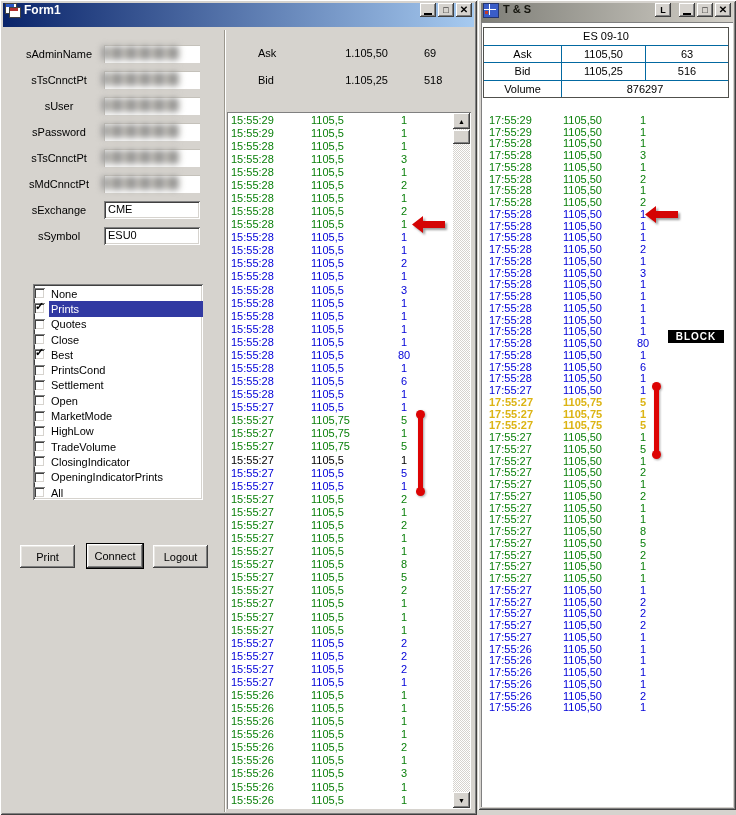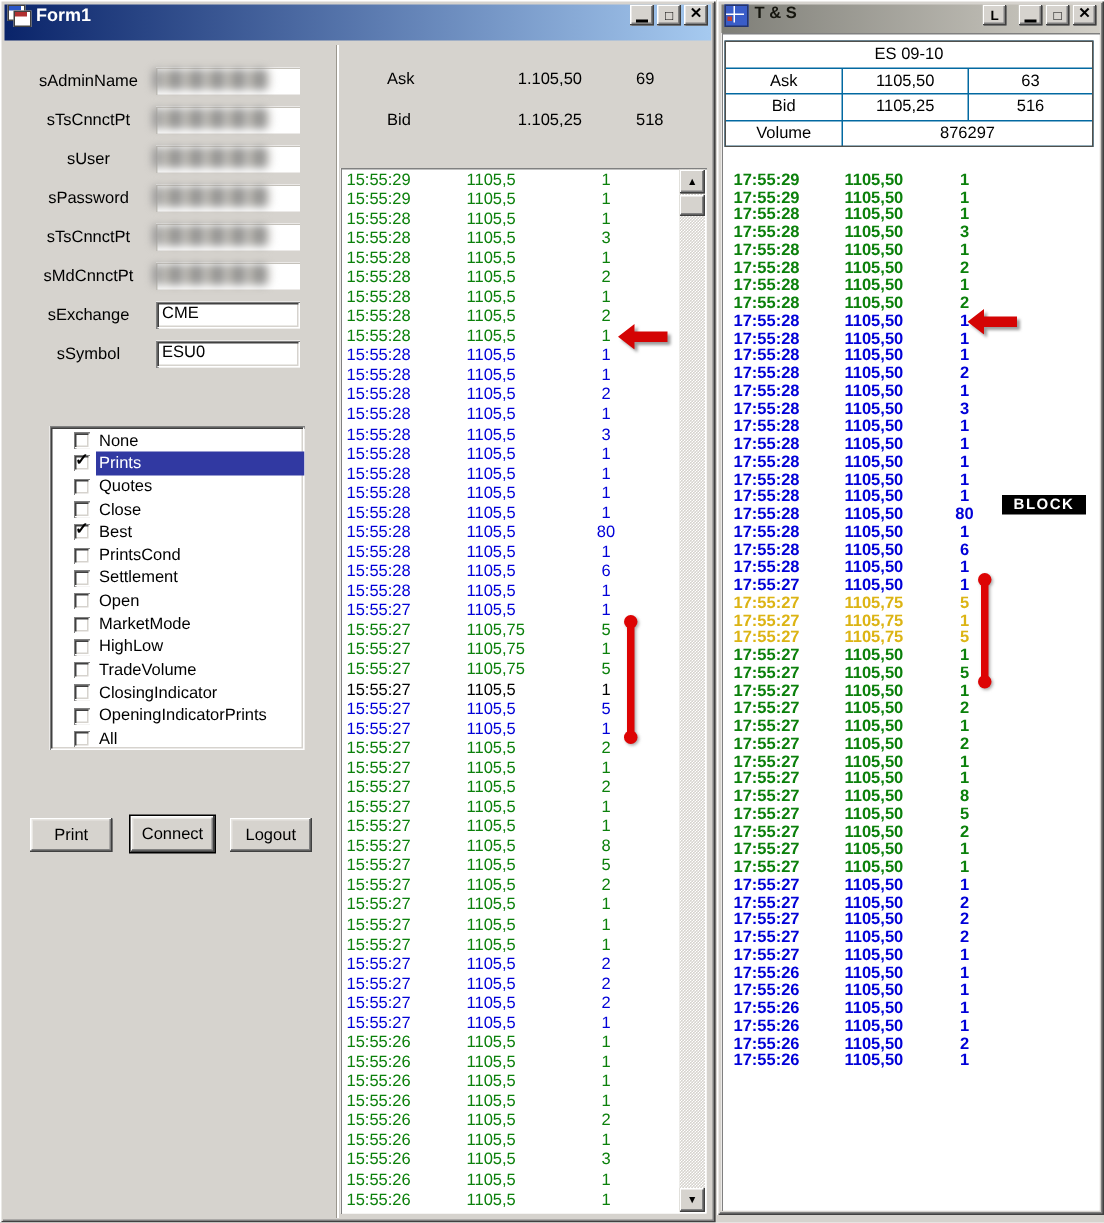--- a/index.html
+++ b/index.html
@@ -48,21 +48,21 @@
   .smudge{position:absolute;left:-2px;top:1px;width:78px;height:14px;border-radius:3px;
           background:repeating-linear-gradient(90deg,#8d8d8d 0 5px,#c9c7c2 5px 9px,#a5a39e 9px 14px);
           filter:blur(3px);display:none;}
   .frow.masked .fbox{box-shadow:inset 1px 1px 0 #c4c1ba;}
   .frow.masked .smudge{display:block;}
   
   .chklist{position:absolute;left:33px;top:284px;width:170px;height:216px;background:#fff;overflow:hidden;
            box-shadow:inset 1px 1px 0 #808080, inset -1px -1px 0 #fff,
                       inset 2px 2px 0 #404040, inset -2px -2px 0 #d6d3ce;
            padding-top:2px;box-sizing:border-box;}
-  .citem{height:15.3px;display:flex;align-items:center;padding-left:16px;font-size:11px;color:#000;}
+  .citem{height:15.3px;display:flex;align-items:center;padding-left:1px;font-size:11px;color:#000;}
   .cb{position:relative;width:11px;height:11px;background:#fff;flex:0 0 auto;margin-right:4px;
       box-shadow:inset 1px 1px 0 #808080, inset -1px -1px 0 #fff,
                  inset 2px 2px 0 #404040, inset -2px -2px 0 #d6d3ce;}
   .cb.on::after{content:"✓";position:absolute;left:1px;top:-3px;font-size:11px;font-weight:bold;color:#000;}
   .cwrap{flex:1;height:100%;display:flex;align-items:center;padding-left:2px;}
   .citem.sel .cwrap{background:var(--hl);}
   .citem.sel .clabel{color:#fff;}
   
   .pbtn{position:absolute;height:23px;background:#d6d3ce;font-size:11px;color:#000;
         display:flex;align-items:center;justify-content:center;
@@ -101,21 +101,21 @@
             box-shadow:inset -1px -1px 0 #404040, inset 1px 1px 0 #fff, inset -2px -2px 0 #808080;}
   
   .tsclient{position:absolute;left:3px;top:22px;right:3px;bottom:3px;background:#fff;
             box-shadow:inset 1px 1px 0 #808080, inset -1px -1px 0 #fff;overflow:hidden;}
   .qt{position:absolute;left:2px;top:5px;display:grid;grid-template-columns:77px 83px 82px;
       gap:1px;background:#0369a1;border:1px solid #50504c;}
   .qc{background:#fff;height:16.5px;display:flex;align-items:center;justify-content:center;
       font-size:11px;color:#000;}
   .qc.span3{grid-column:1/4;} .qc.span2{grid-column:2/4;}
   .rows-right{position:absolute;left:1px;top:92px;width:240px;font-size:11px;}
-  .rows-right .tsrow{height:11.75px;display:flex;align-items:center;font-weight:bold;}
+  .rows-right .tsrow{height:11.75px;display:flex;align-items:center;}
   .rows-right .c-time{width:74px;padding-left:7px;}
   .rows-right .c-price{width:62px;}
   .rows-right .c-size{width:36px;text-align:center;}
   
   .anno{position:absolute;z-index:20;}
   .red-arrow svg{filter:drop-shadow(2px 2px 1px rgba(130,130,130,.8));display:block;}
   .red-line{width:9px;}
   .red-line .bar{position:absolute;left:2px;top:4px;bottom:4px;width:5px;background:var(--red);border-radius:3px;}
   .red-line .dot{position:absolute;left:0;width:9px;height:9px;border-radius:50%;background:var(--red);}
   .red-line .d-top{top:0;} .red-line .d-bot{bottom:0;}

